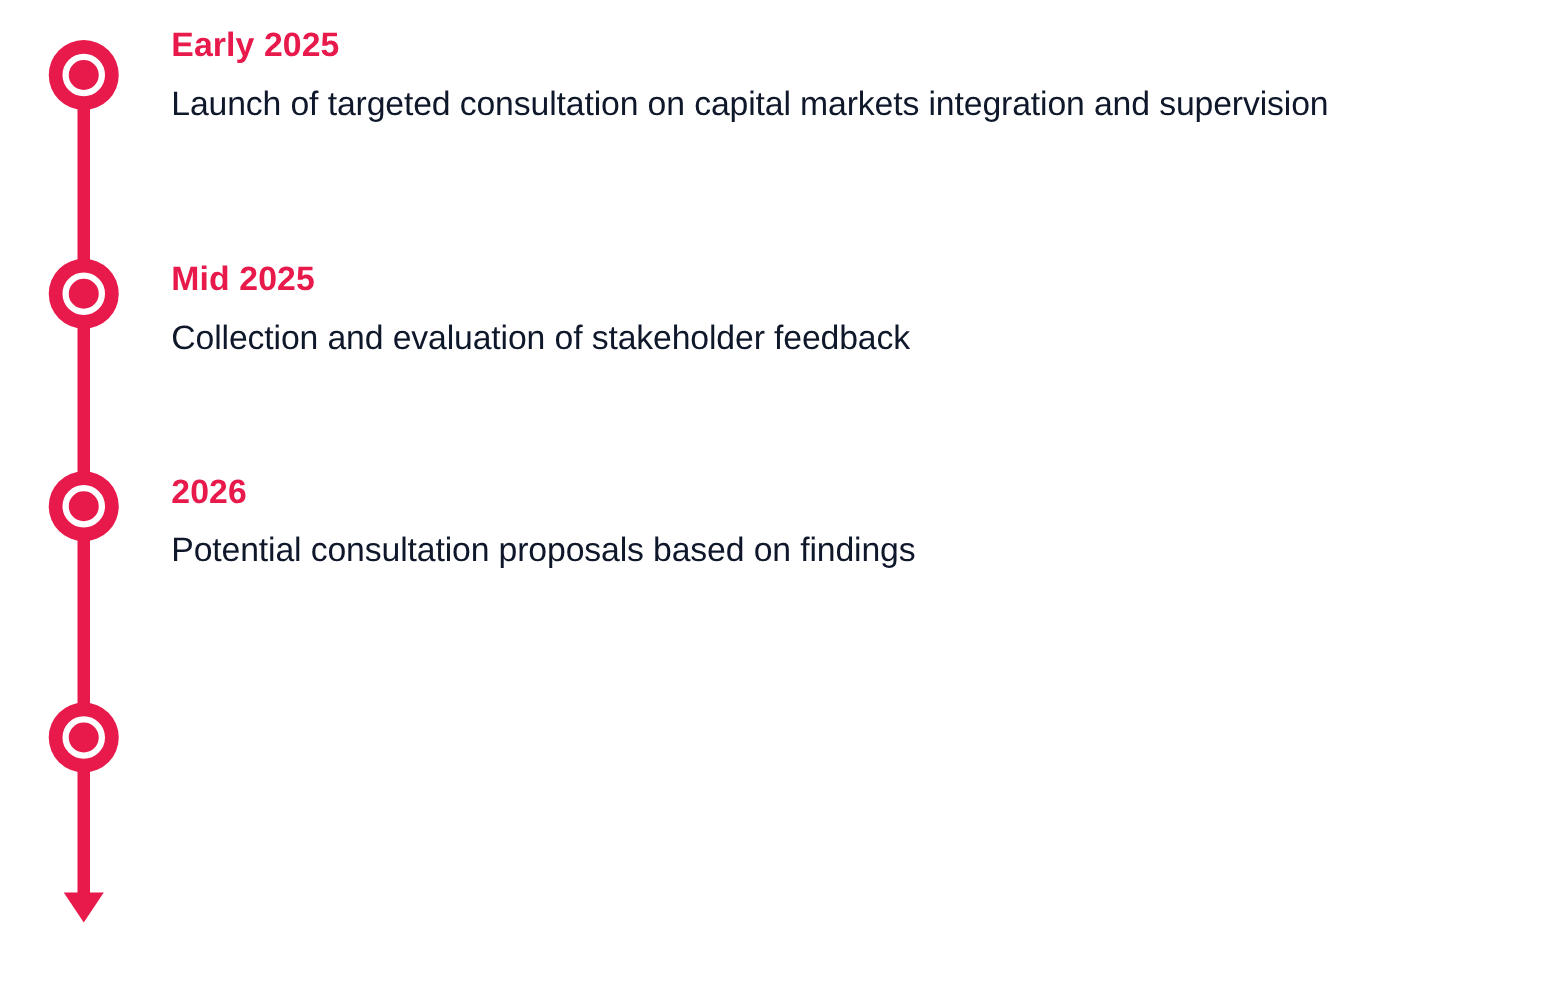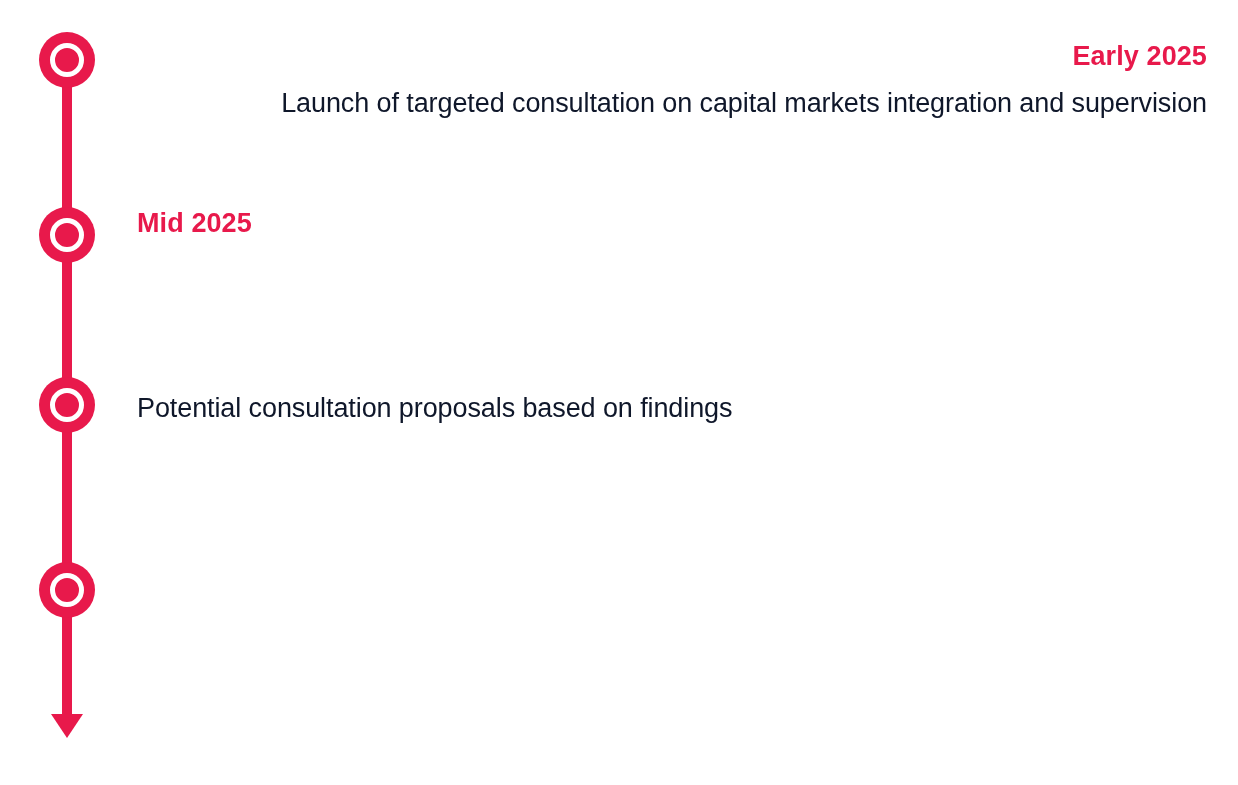--- a/index.html
+++ b/index.html
@@ -69,21 +69,21 @@
   }
   .block-desc {
     color: #0f172a;
     font-size: 27px;
     line-height: 41px;
     letter-spacing: -0.1px;
     margin-top: 11px;
   }
 
   
-  #block-0 { top: 40px;  width: 1070px; text-align: right; }
+  #block-0 { top: 20px;  width: 1070px; }
   #block-1 { top: 207px; width: 1070px; }
   #block-2 { top: 377px; width: 1070px; }
   #block-3 { top: 562px; width: 1075px; }
 
   #node-0 { left: 39px; top: 32px; }
   #node-1 { left: 39px; top: 207px; }
   #node-2 { left: 39px; top: 377px; }
   #node-3 { left: 39px; top: 562px; }
 </style>
 </head>
@@ -104,26 +104,28 @@
   <div id="block-0" class="block">
     <div class="block-title">Early 2025</div>
     <div class="block-desc">Launch of targeted consultation on capital markets integration and supervision</div>
   </div>
 
   <span id="node-1" class="node">
     <span class="ring"></span>
   </span>
   <div id="block-1" class="block">
     <div class="block-title">Mid 2025</div>
+    <div class="block-desc">Collection and evaluation of stakeholder feedback</div>
   </div>
 
   <span id="node-2" class="node">
     <span class="ring"></span>
   </span>
   <div id="block-2" class="block">
+    <div class="block-title">2026</div>
     <div class="block-desc">Potential consultation proposals based on findings</div>
   </div>
 
   <span id="node-3" class="node">
     <span class="ring"></span>
   </span>
   <div id="block-3" class="block">
   </div>
 
 </div>

